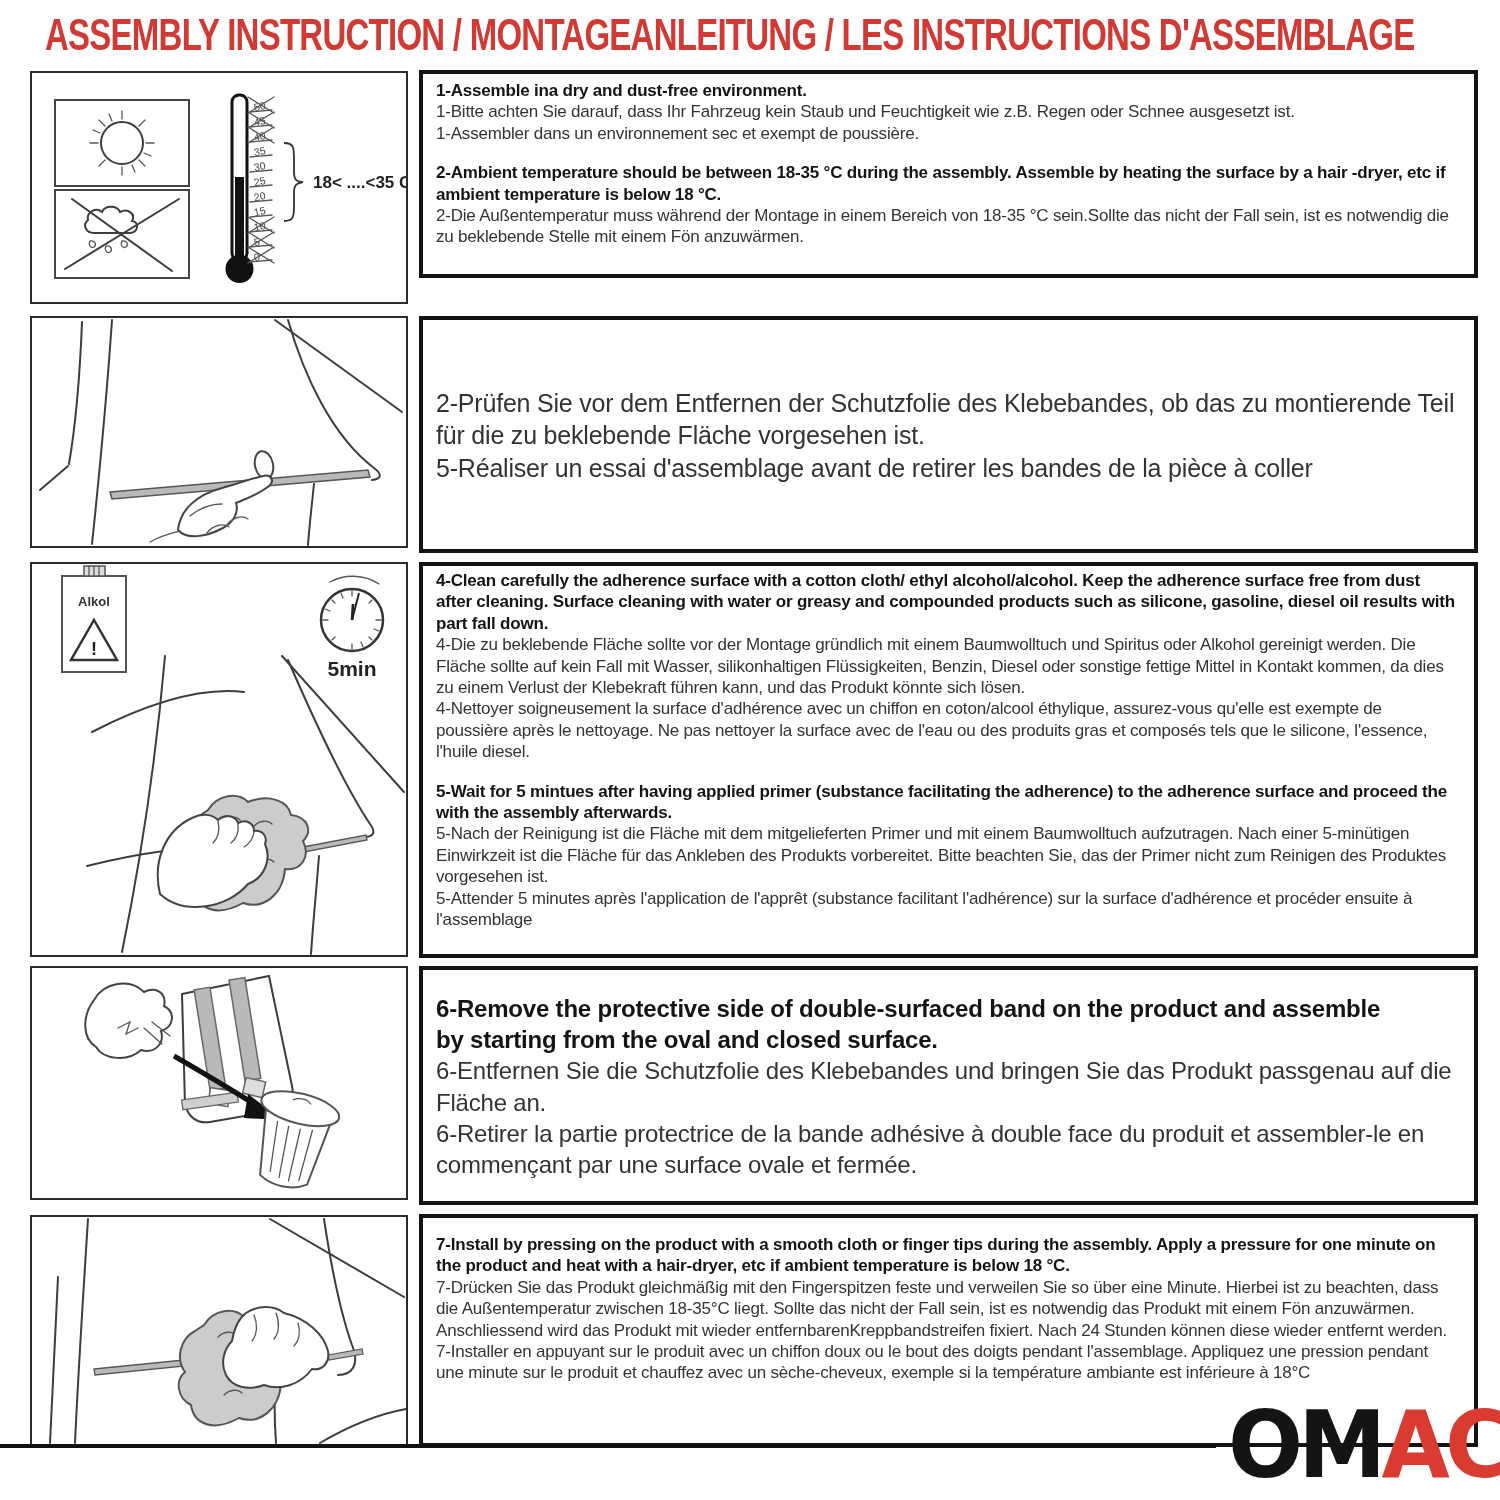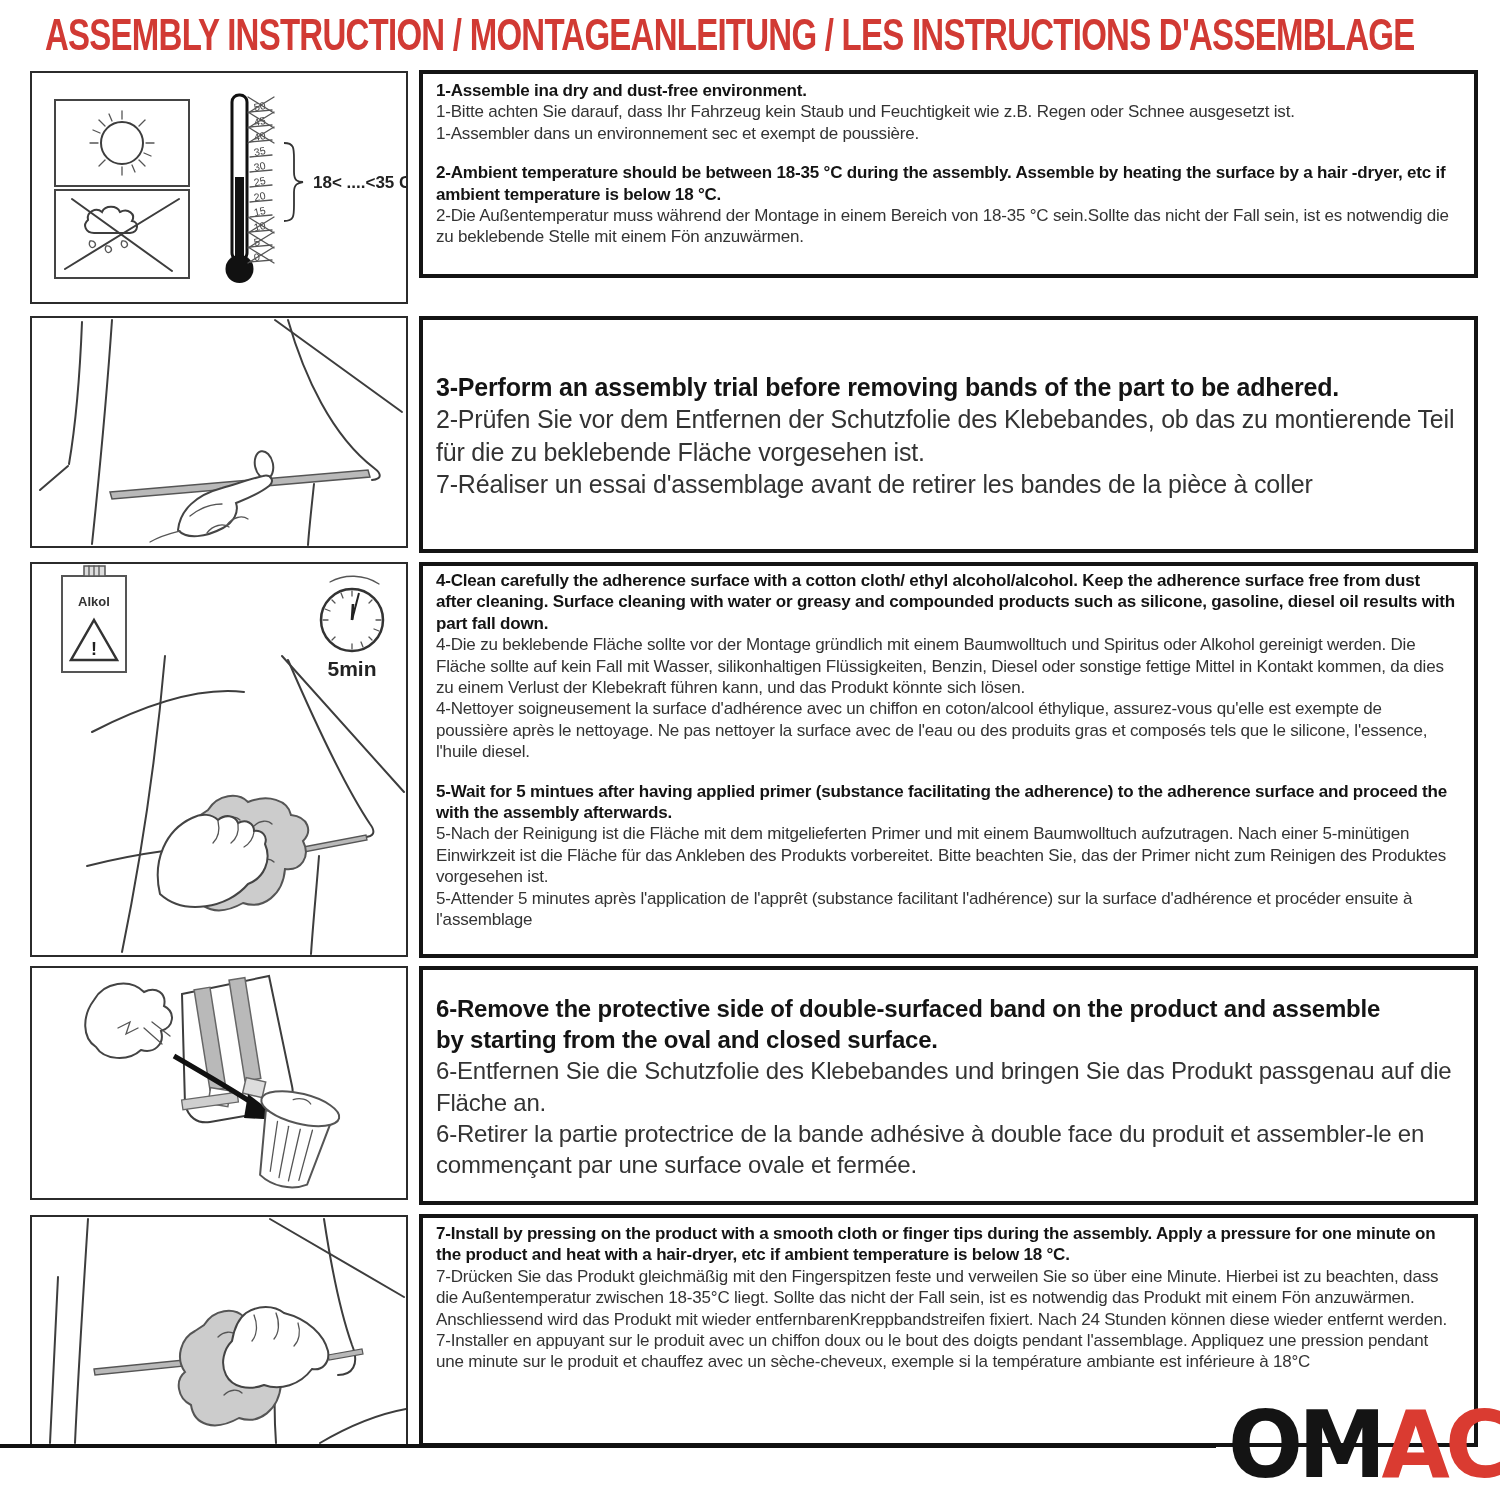--- a/index.html
+++ b/index.html
@@ -179,23 +179,22 @@
         <path d="M146,212 C148,192 164,177 190,170 C210,164 222,160 231,158 C239,156 243,163 237,168 C227,176 214,181 204,185 C207,194 202,204 191,210 C174,219 155,222 146,212 Z" fill="#fff" stroke="#444" stroke-width="2"></path>
         <path class="thin" d="M195,207 C201,199 210,197 216,201"></path>
         <path class="thin" d="M175,215 C181,207 191,205 197,209"></path>
         <path class="thin" d="M158,198 C168,190 180,186 190,186"></path>
         <path class="thin" d="M118,224 C130,217 140,215 148,213"></path>
       </g>
     </svg>
   </div>
 
   <div class="textbox row2-text fs25 vcenter">
-    <p class="en">3-Perform an assembly trial before removing bands of the part to be adhered.</p>
     <p class="de">2-Prüfen Sie vor dem Entfernen der Schutzfolie des Klebebandes, ob das zu montierende Teil für die zu beklebende Fläche vorgesehen ist.</p>
-    <p class="fr">7-Réaliser un essai d'assemblage avant de retirer les bandes de la pièce à coller</p>
+    <p class="fr">5-Réaliser un essai d'assemblage avant de retirer les bandes de la pièce à coller</p>
   </div>
 
   <div class="figbox row3-fig">
     <svg width="374" height="391" viewBox="0 0 374 391">
       <g>
         <rect x="30" y="12" width="64" height="96" fill="#fff" stroke="#555" stroke-width="2"></rect>
         <rect x="52" y="2" width="21" height="10" fill="#ddd" stroke="#555" stroke-width="1.5"></rect>
         <line x1="57" y1="2" x2="57" y2="12" class="thin"></line>
           <line x1="62" y1="2" x2="62" y2="12" class="thin"></line>
         <line x1="67" y1="2" x2="67" y2="12" class="thin"></line>
@@ -322,21 +321,21 @@
       </g>
       <g>
         <path d="M214,96 C226,88 242,88 252,96 C276,102 292,118 296,134 C298,146 290,154 280,152 C268,168 248,174 232,168 C216,174 200,170 194,158 C188,146 192,132 200,124 C202,112 206,102 214,96 Z" fill="#fff" stroke="#444" stroke-width="2"></path>
         <path class="thin" d="M222,98 C226,108 225,118 220,124"></path>
         <path class="thin" d="M244,96 C248,106 247,116 242,122"></path>
         <path class="thin" d="M266,106 C269,115 267,124 262,129"></path>
       </g>
     </svg>
   </div>
 
-  <div class="textbox row5-text fs17" style="padding-top:5px;">
+  <div class="textbox row5-text fs17" style="padding-top:16px;">
     <p class="en">7-Install by pressing on the product with a smooth cloth or finger tips during the assembly. Apply a pressure for one minute on the product and heat with a hair-dryer, etc if ambient temperature is below 18 °C.</p>
     <p class="de">7-Drücken Sie das Produkt gleichmäßig mit den Fingerspitzen feste und verweilen Sie so über eine Minute. Hierbei ist zu beachten, dass die Außentemperatur zwischen 18-35°C liegt. Sollte das nicht der Fall sein, ist es notwendig das Produkt mit einem Fön anzuwärmen. Anschliessend wird das Produkt mit wieder entfernbarenKreppbandstreifen fixiert. Nach 24 Stunden können diese wieder entfernt werden.</p>
     <p class="fr">7-Installer en appuyant sur le produit avec un chiffon doux ou le bout des doigts pendant l'assemblage. Appliquez une pression pendant une minute sur le produit et chauffez avec un sèche-cheveux, exemple si la température ambiante est inférieure à 18°C</p>
   </div>
 
   <div class="bottom-rule"></div>
 
   <div class="logo">
     <span class="black">OM</span><span class="red">AC</span>
   </div>

